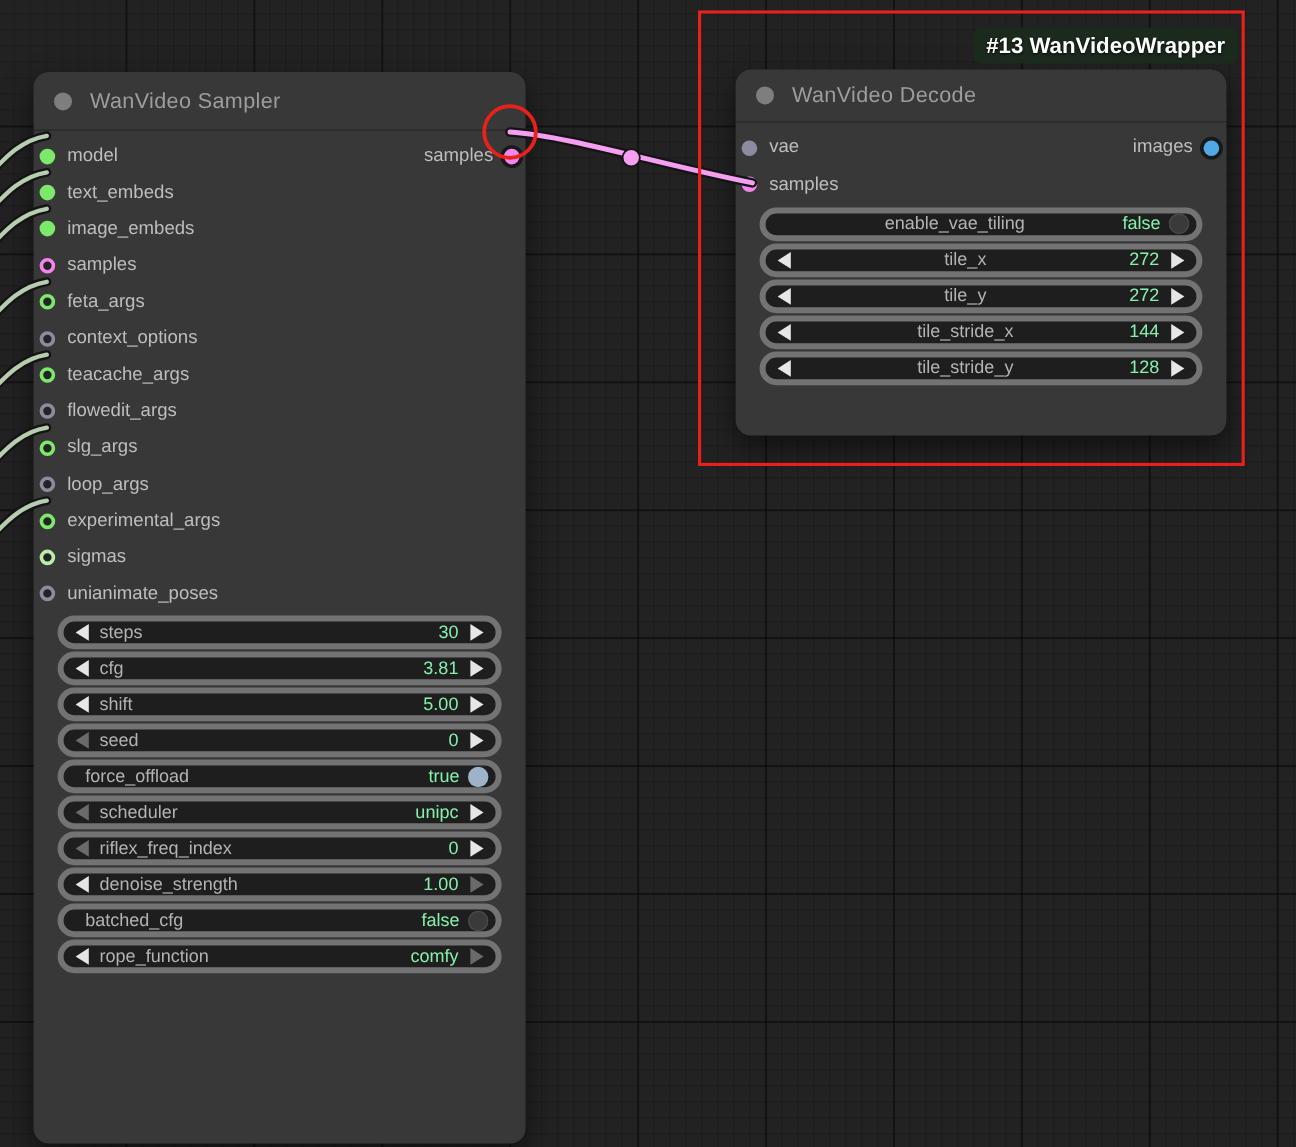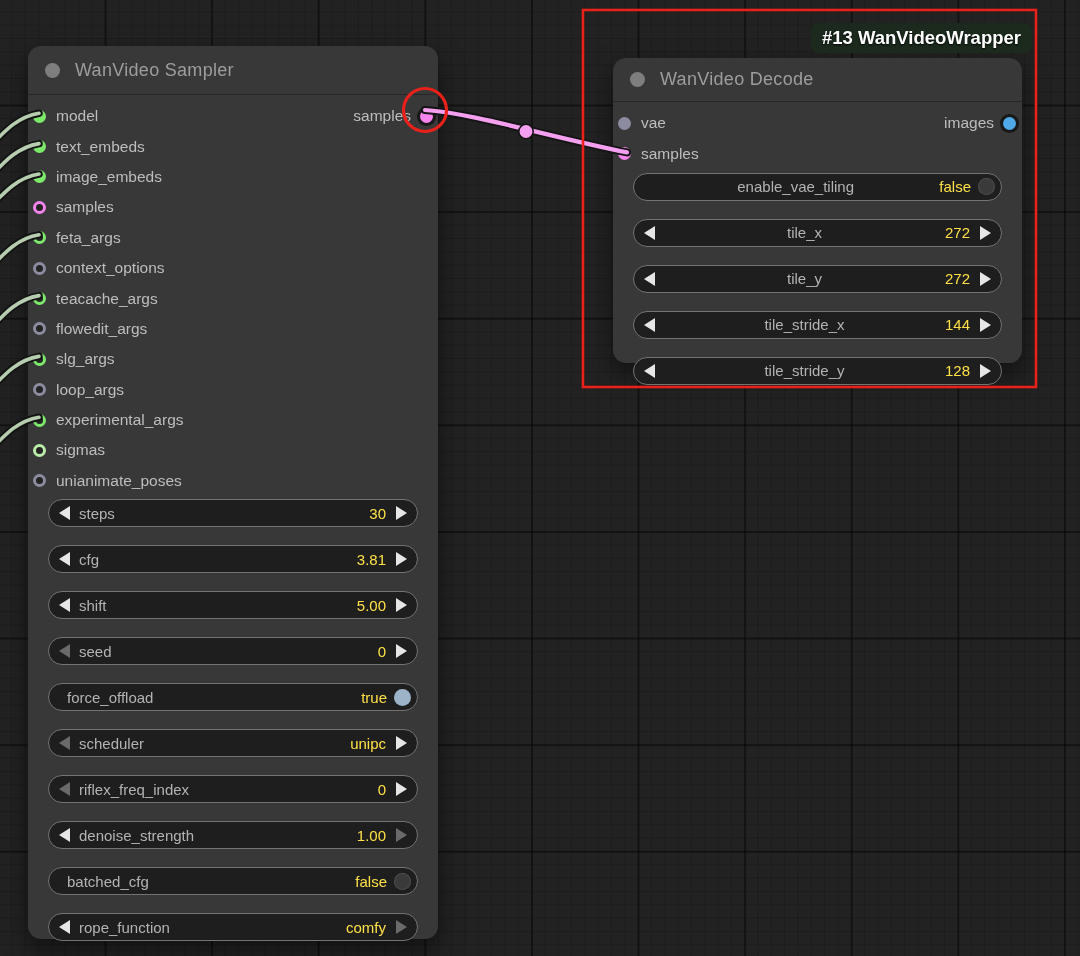--- a/index.html
+++ b/index.html
@@ -7,43 +7,43 @@
   .canvas{position:relative;width:1080px;height:956px;
     background-color:#222222;
     background-image:
       linear-gradient(rgba(0,0,0,.40) 2px, transparent 2px),
       linear-gradient(90deg, rgba(0,0,0,.40) 2px, transparent 2px),
       linear-gradient(rgba(0,0,0,.16) 1px, transparent 1px),
       linear-gradient(90deg, rgba(0,0,0,.16) 1px, transparent 1px);
     background-size:106.6px 106.6px,106.6px 106.6px,13.33px 13.33px,13.33px 13.33px;
     background-position:-2px -2px;}
   .node{position:absolute;background:#383838;border-radius:13px;box-shadow:0 10px 24px rgba(0,0,0,.5);}
-  #sampler-node{left:28px;top:46px;width:410px;height:893px;}
+  #sampler-node{left:28px;top:60px;width:410px;height:893px;}
   #decode-node{left:613px;top:58px;width:409px;height:305px;text-align:center;}
   .node-header{display:flex;align-items:center;gap:15px;padding:0 17px;border-bottom:1px solid rgba(0,0,0,.30);}
   #sampler-node .node-header{height:48px;}
   #decode-node .node-header{height:43px;}
   .collapse-dot{width:15px;height:15px;border-radius:50%;background:#7e7e7e;flex:none;}
   .node-title{color:#9d9d9d;font-size:18px;letter-spacing:.3px;white-space:nowrap;}
   .io{position:relative;padding-top:6px;}
   .io-row{height:30.4px;display:flex;align-items:center;gap:10px;padding-left:5px;}
   .port{width:13px;height:13px;border-radius:50%;flex:none;box-sizing:border-box;}
   .port.donut{border:3.6px solid var(--pc);background:#232323;}
   .port.solid{background:var(--pc);}
   .port-label{color:#bdbdbd;font-size:15.5px;white-space:nowrap;}
   .output-row{position:absolute;top:6px;display:flex;align-items:center;gap:9px;height:30.4px;}
   #sampler-node .output-row{right:5px;}
   #decode-node .output-row{right:6px;}
   .output-row .port.solid{box-shadow:0 0 0 3px #181818;}
   .widgets{padding:3px 20px 0;}
   #decode-node .widgets{padding-top:4px;}
-  .widget{height:28px;box-sizing:border-box;border:1px solid #737373;border-radius:14px;background:#1e1e1e;
-    display:flex;align-items:center;margin-bottom:18px;padding:0 10px;font-size:15px;}
+  .widget{height:28px;box-sizing:border-box;border:5px solid #737373;border-radius:14px;background:#1e1e1e;
+    display:flex;align-items:center;margin-bottom:2px;padding:0 10px;font-size:15px;}
   .wlabel{color:#b3b3b3;margin-left:9px;flex:1;white-space:nowrap;overflow:hidden;}
-  .wvalue{color:#fde047;margin-right:10px;white-space:nowrap;}
+  .wvalue{color:#86efac;margin-right:10px;white-space:nowrap;}
   .arr{width:0;height:0;border-top:7px solid transparent;border-bottom:7px solid transparent;flex:none;cursor:pointer;}
   .arr.left{border-right:11px solid #e6e6e6;}
   .arr.right{border-left:11px solid #e6e6e6;}
   .arr.left.dim{border-right-color:#6a6a6a;}
   .arr.right.dim{border-left-color:#6a6a6a;}
   .widget.toggle{padding:0 6px 0 18px;}
   .widget.toggle .wlabel{margin-left:0;}
   .widget.toggle .wvalue{margin-right:7px;}
   .tdot{width:17px;height:17px;border-radius:50%;flex:none;}
   .tdot.off{background:#3a3a3a;box-shadow:0 0 0 1px #4a4a4a inset;}

